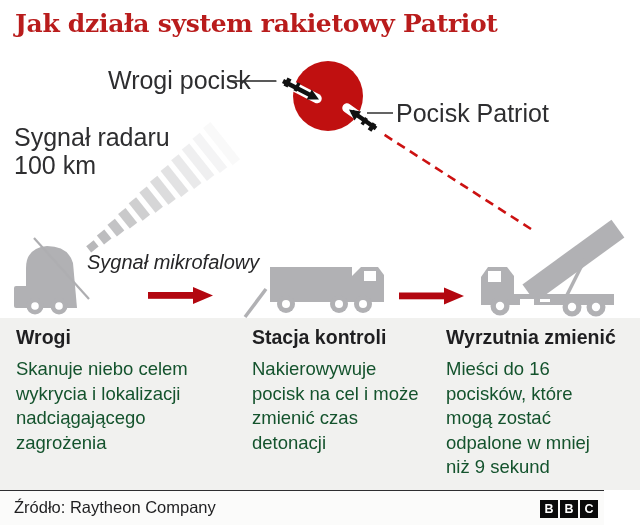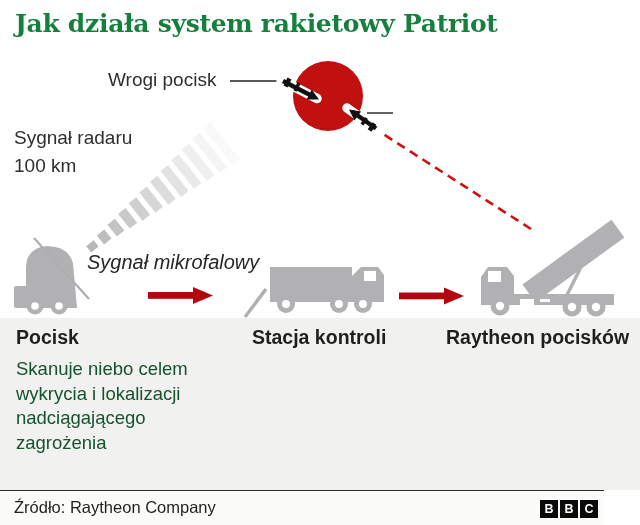--- a/index.html
+++ b/index.html
@@ -5,26 +5,26 @@
   html,body{margin:0;padding:0;background:#fff;}
   .canvas{
     position:relative;width:640px;height:525px;overflow:hidden;
     background:#ffffff;font-family:"Liberation Sans",sans-serif;
     -webkit-font-smoothing:antialiased;
   }
   .abs{position:absolute;}
   .title{
     left:15px;top:8px;width:610px;
     font-family:"DejaVu Serif","Liberation Serif",serif;
-    font-weight:700;font-size:25px;line-height:32px;color:#15803d;
+    font-weight:700;font-size:25px;line-height:32px;color:#b91c1c;
     letter-spacing:-0.3px;
   }
   .diagram-svg{left:0;top:0;width:640px;height:322px;}
   .label{
-    font-size:19px;color:#2e2e30;line-height:22px;white-space:nowrap;
+    font-size:25px;color:#2e2e30;line-height:22px;white-space:nowrap;
   }
   .label-enemy{left:108px;top:69px;}
   .label-patriot{left:396px;top:102px;}
   .label-range{left:14px;top:124px;line-height:27.5px;white-space:pre-line;}
   .label-signal{left:87px;top:251px;font-style:italic;font-size:20px;color:#262628;text-align:center;}
   .panel{
     left:0;top:318px;width:640px;height:172px;background:#f1f1ef;
   }
   .col{position:absolute;top:8px;}
   .col1{left:16px;width:205px;}
@@ -145,37 +145,47 @@
       <polygon points="193,287 213,295.4 193,304"></polygon>
     </g>
 
     <g fill="#b30710">
       <rect x="399" y="292.5" width="45" height="6.8"></rect>
       <polygon points="444,287.5 464,295.9 444,304.5"></polygon>
     </g>
   </svg>
 
   <div class="abs label label-enemy">Wrogi pocisk</div>
+  <div class="abs label label-patriot">Pocisk Patriot</div>
   <div class="abs label label-range">Sygnał radaru
 100 km</div>
   <div class="abs label label-signal">Sygnał mikrofalowy</div>
 
   <div class="abs panel">
     <div class="col col1">
-      <div class="col-heading">Pocisk</div>
+      <div class="col-heading">Wrogi</div>
       <div class="col-body">Skanuje niebo celem
 wykrycia i lokalizacji
 nadciągającego
 zagrożenia</div>
     </div>
     <div class="col col2">
       <div class="col-heading">Stacja kontroli</div>
+      <div class="col-body">Nakierowywuje
+pocisk na cel i może
+zmienić czas
+detonacji</div>
     </div>
     <div class="col col3">
-      <div class="col-heading">Raytheon pocisków</div>
+      <div class="col-heading">Wyrzutnia zmienić</div>
+      <div class="col-body">Mieści do 16
+pocisków, które
+mogą zostać
+odpalone w mniej
+niż 9 sekund</div>
     </div>
   </div>
 
   <div class="abs footer">
     <div class="source">Źródło: Raytheon Company</div>
     <div class="bbc-logo">
       <div class="bbc-block">B</div>
       <div class="bbc-block">B</div>
       <div class="bbc-block">C</div>
     </div>

